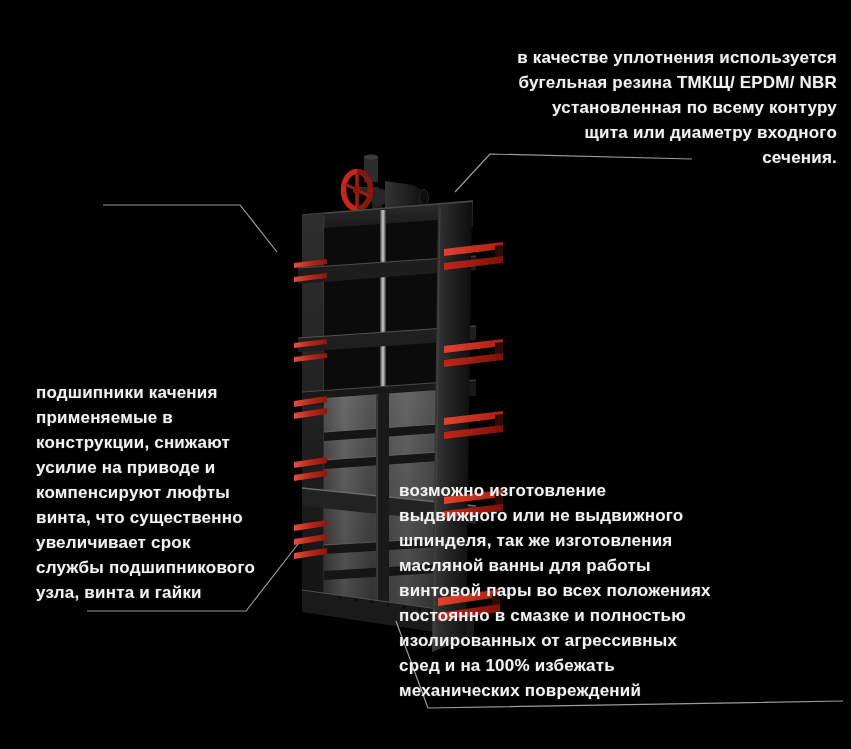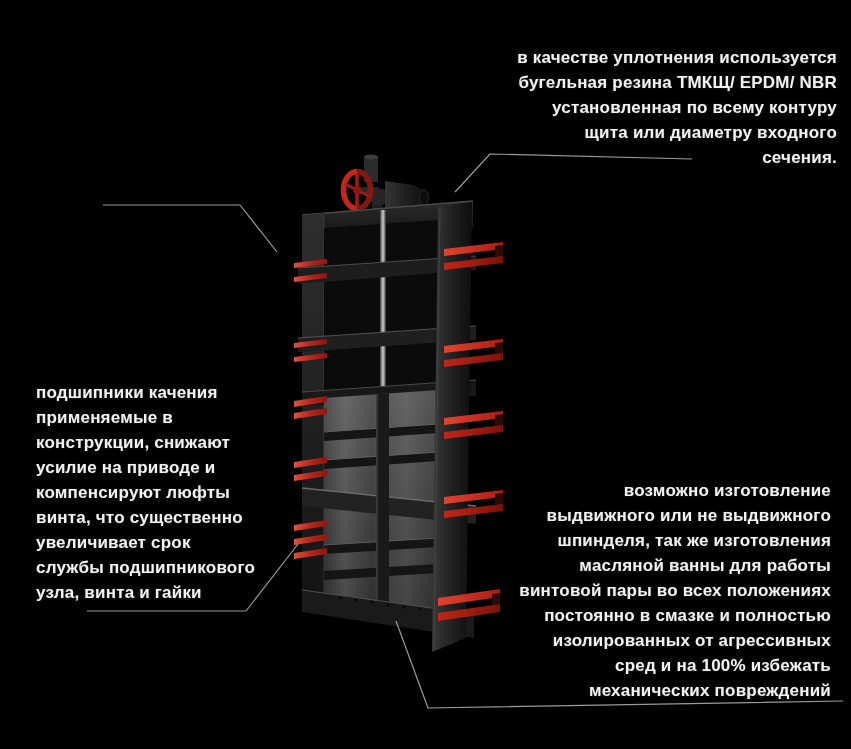--- a/index.html
+++ b/index.html
@@ -18,21 +18,21 @@
     font-size: 17px;
     font-weight: 700;
     letter-spacing: 0.2px;
     line-height: 25px;
     white-space: pre-line;
     text-shadow: 0 0 2px rgba(255,255,255,0.18);
   }
   .note-material { left: 33px;  top: 90px;  width: 240px; text-align: left; line-height: 24px; }
   .note-seal     { right: 14px; top: 45px;  width: 380px; text-align: right; }
   .note-bearings { left: 36px;  top: 380px; width: 260px; text-align: left; }
-  .note-spindle  { right: 20px; top: 478px; width: 440px; text-align: right; }
+  .note-spindle  { right: 12px; top: 478px; width: 440px; }
 </style>
 </head>
 <body>
 
 <div class="stage">
 
   <svg class="scene" width="851" height="749" viewBox="0 0 851 749">
     <defs>
       <linearGradient id="gPost" x1="0" y1="0" x2="0" y2="1">
         <stop offset="0" stop-color="#2e2e2e"></stop>

